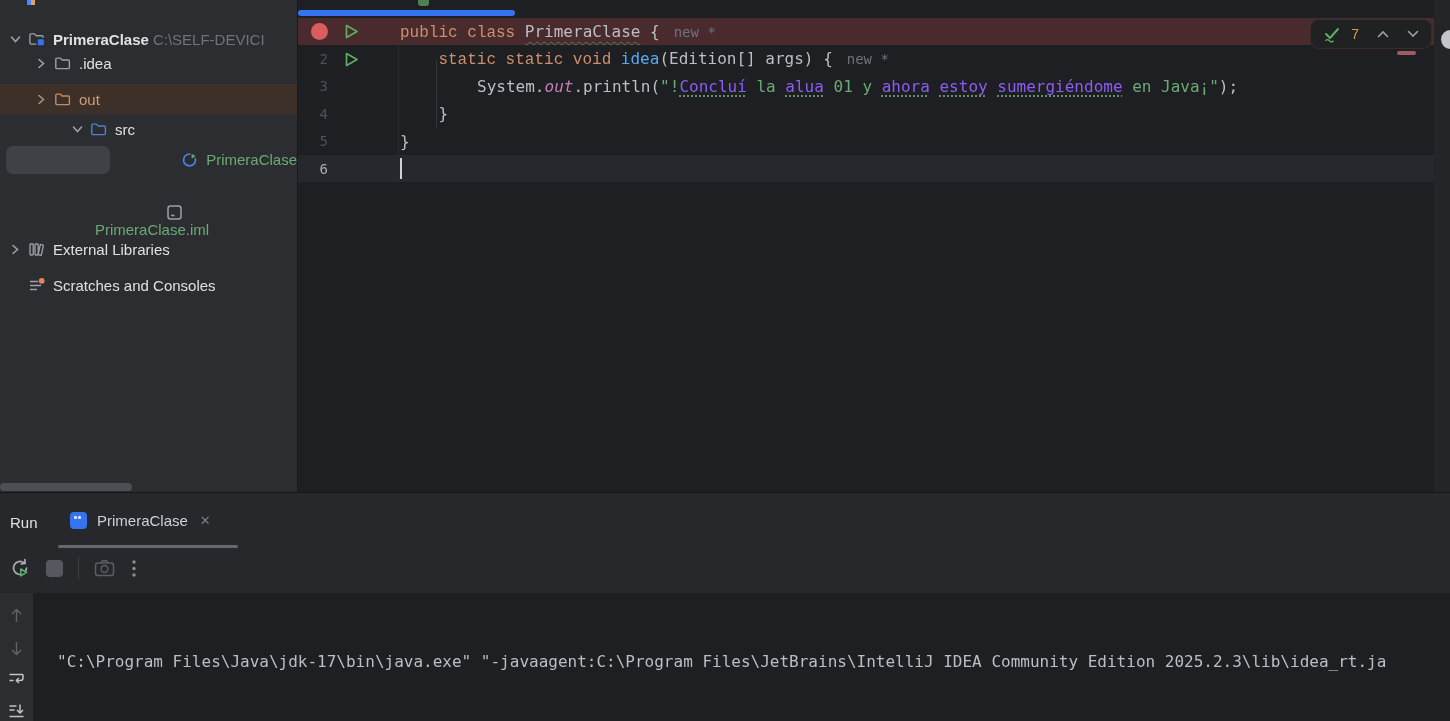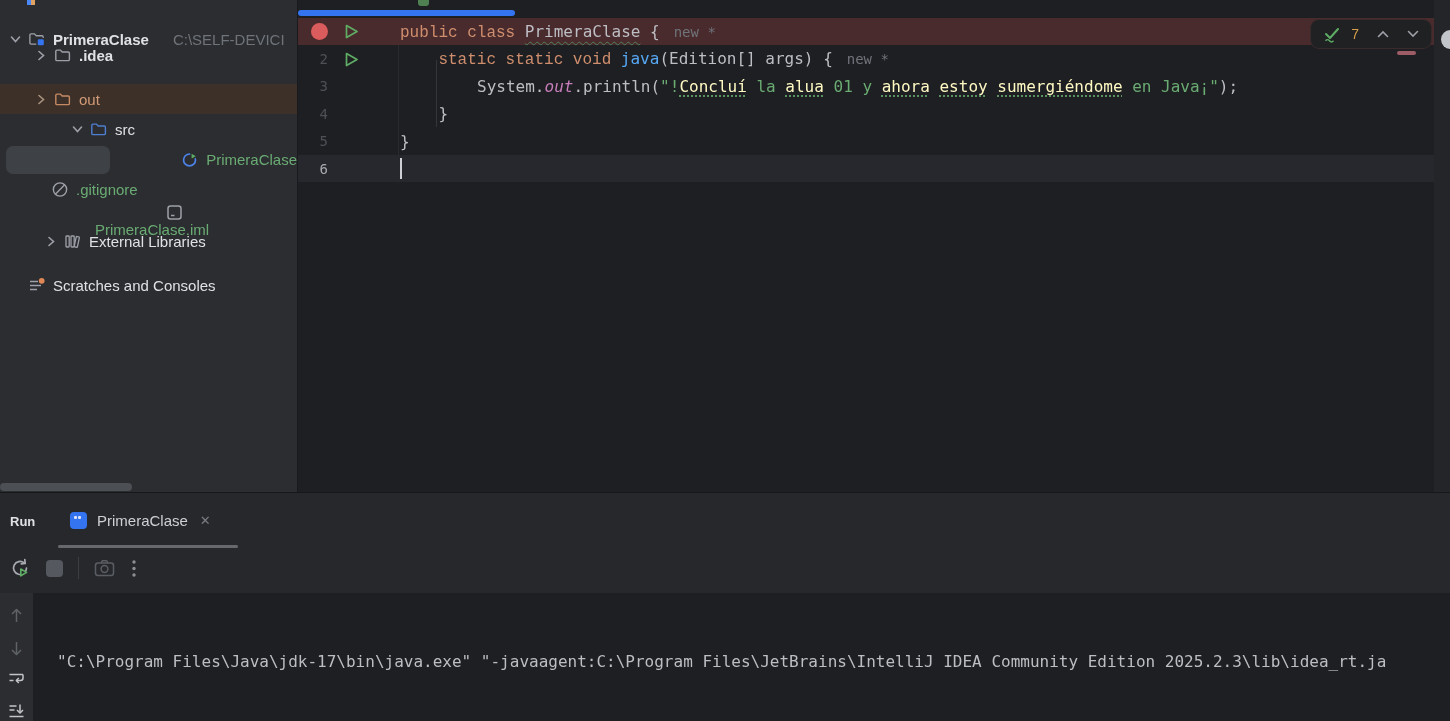--- a/index.html
+++ b/index.html
@@ -9,21 +9,21 @@
 
   
   .sidebar{position:absolute;left:0;top:0;width:297px;height:492px;background:#2B2D30;border-right:1px solid #191A1D;overflow:hidden;}
   .speck-blue{position:absolute;left:27px;top:0;width:4px;height:5px;background:#4A88F7;}
   .speck-orange{position:absolute;left:31px;top:0;width:4px;height:5px;background:#E0A263;}
   .trow{position:absolute;left:0;width:100%;height:30px;display:flex;align-items:center;color:#DFE1E5;font-size:15px;white-space:nowrap;}
   .trow .chev{width:14px;flex:none;display:flex;justify-content:center;}
   .trow .ticon{width:18px;flex:none;display:flex;justify-content:center;margin-left:6px;}
   .trow .tlabel{margin-left:7px;}
   .root-label{font-weight:700;}
-  .root-path{color:#6F737A;margin-left:24px;overflow:hidden;}
+  .root-path{color:#6F737A;margin-left:4px;overflow:hidden;}
   .green{color:#6AAB73;}
   .row-out{background:#3D3028;}
   .row-out .tlabel{color:#D29B77;}
   .sel-bg{position:absolute;left:6px;top:1px;width:277px;height:28px;background:#3E4145;border-radius:7px;}
   .trow>*{position:relative;}
   .hscroll{position:absolute;left:0;top:483px;width:132px;height:8px;background:#4C4F54;border-radius:4px;}
 
   
   .editor{position:absolute;left:298px;top:0;width:1136px;height:492px;background:#1E1F22;overflow:hidden;}
   .etop-speck{position:absolute;left:120px;top:0;width:11px;height:6px;background:#4E8052;border-radius:0 0 3px 3px;}
@@ -35,38 +35,38 @@
   .enum{width:28px;margin-left:2px;flex:none;display:flex;justify-content:flex-end;align-items:center;
         font-size:14px;color:#4D5157;font-family:"DejaVu Sans Mono",monospace;}
   .enum-cur{color:#A9ABB2;}
   .eicon{width:18px;margin-left:15px;flex:none;display:flex;align-items:center;}
   .ecode{margin-left:39px;white-space:pre;}
   .bp-dot{width:17px;height:17px;border-radius:50%;background:#DB5C5C;}
   .kw{color:#CF8E6D;font-family:Liberation Mono, monospace;}
   .mth{color:#56A8F5;}
   .fld{color:#C77DBB;font-style:italic;}
   .str{color:#6AAB73;}
-  .stru{color:#fef9c3;text-decoration:underline dotted #5C9162;text-decoration-thickness:1.5px;text-underline-offset:4px;}
+  .stru{color:#8b5cf6;text-decoration:underline dotted #5C9162;text-decoration-thickness:1.5px;text-underline-offset:4px;}
   .cls{color:#BCBEC4;text-decoration:underline wavy #50805A;text-decoration-thickness:1px;text-underline-offset:4px;}
   .hint{color:#6F737A;font-size:14px;margin-left:14px;}
   .gutter-sep{position:absolute;left:100px;top:18px;height:165px;width:1px;background:rgba(255,255,255,0.05);}
   .indent-guide{position:absolute;left:138px;top:60px;height:67px;width:1px;background:#33363A;}
   .caret{display:inline-block;width:2px;height:21px;background:#CED0D6;vertical-align:middle;}
   .insp{position:absolute;right:3px;top:20px;height:28px;background:#1F2123;border-radius:8px;
         display:flex;align-items:center;gap:10px;padding:0 12px;box-shadow:0 0 0 1px #3a2a2c;}
   .insp-count{color:#D79E49;font-size:14px;}
   .stripe-mark{position:absolute;right:18px;top:51px;width:19px;height:4px;background:#9D5C66;border-radius:2px;}
 
   
   .estrip{position:absolute;left:1434px;top:0;width:16px;height:492px;background:#232529;}
   .half-icon{position:absolute;left:1441px;top:30px;width:19px;height:19px;border-radius:50%;background:#C2C5CA;}
 
   
   .runpanel{position:absolute;left:0;top:492px;width:1450px;height:229px;background:#26282B;border-top:1px solid #161719;box-sizing:border-box;}
-  .run-title{position:absolute;left:10px;top:21px;font-size:13px;font-weight:700;color:#DFE1E5;}
+  .run-title{position:absolute;left:10px;top:21px;font-size:15px;font-weight:400;color:#DFE1E5;}
   .run-tab{position:absolute;left:70px;top:19px;display:flex;align-items:center;gap:10px;}
   .tab-icon{width:17px;height:17px;border-radius:4px;background:#3574F0;position:relative;flex:none;}
   .tab-icon i{position:absolute;top:4px;width:2.5px;height:2.5px;background:#D9E2F8;border-radius:1px;}
   .tab-icon i.d1{left:4px;} .tab-icon i.d2{left:8px;}
   .tab-label{font-size:15px;color:#CED0D6;}
   .tab-close{font-size:13px;color:#7A7D85;margin-left:2px;}
   .tab-underline{position:absolute;left:58px;top:52px;width:180px;height:3px;background:#66686D;border-radius:2px;}
   .run-toolbar{position:absolute;top:62px;left:9px;height:26px;display:flex;align-items:center;gap:15px;}
   .tb-sep{width:1px;height:22px;background:#3B3E43;}
   .stop-sq{width:17px;height:17px;border-radius:4px;background:#55585E;}
@@ -95,21 +95,21 @@
       <span class="ticon">
         <svg width="19" height="18" viewBox="0 0 19 18">
           <path d="M2 4.8c0-.7.5-1.2 1.2-1.2h3.6l1.9 2h6.1c.7 0 1.2.5 1.2 1.2v6.4c0 .7-.5 1.2-1.2 1.2H3.2c-.7 0-1.2-.5-1.2-1.2z" fill="none" stroke="#9DA0A8" stroke-width="1.4"></path>
           <rect x="9.5" y="8.5" width="8" height="8" rx="2" fill="#3574F0" stroke="#2B2D30" stroke-width="1.6"></rect>
         </svg>
       </span>
       <span class="tlabel root-label">PrimeraClase</span>
       <span class="root-path">C:\SELF-DEVICI</span>
     </div>
 
-    <div class="trow" style="top:40px;font-weight:bold;">
+    <div class="trow" style="top:48px;">
       <span class="chev" style="margin-left:34px;">
         <svg width="8" height="11">
             <polyline points="2,1.5 6.5,5.5 2,9.5" fill="none" stroke="#9DA0A8" stroke-width="1.6" stroke-linecap="round"></polyline>
           </svg>
       </span>
       <span class="ticon">
         <svg width="18" height="17" viewBox="0 0 18 17">
             <path d="M1.8 4.3c0-.7.5-1.2 1.2-1.2h3.4l1.8 1.9h6c.7 0 1.2.5 1.2 1.2v6.2c0 .7-.5 1.2-1.2 1.2H3c-.7 0-1.2-.5-1.2-1.2z" fill="none" stroke="#9DA0A8" stroke-width="1.4"></path>
           </svg>
       </span>
@@ -148,41 +148,32 @@
       <div class="sel-bg"></div>
       <span class="ticon" style="margin-left:77px;">
         <svg width="19" height="19" viewBox="0 0 19 19">
           <circle cx="9" cy="10" r="6.3" fill="none" stroke="#4E82E8" stroke-width="1.8"></circle>
           <path d="M10.5 2.2 L17 6 L10.5 9.8 Z" fill="#5FAD65" stroke="#2B2D30" stroke-width="1.4" stroke-linejoin="round"></path>
         </svg>
       </span>
       <span class="tlabel green">PrimeraClase</span>
     </div>
 
-    <div class="trow" style="top:174px;">
-      <span class="ticon" style="margin-left:51px;">
-        <svg width="19" height="19" viewBox="0 0 19 19">
-          <circle cx="9.5" cy="9.5" r="7" fill="none" stroke="#9DA0A8" stroke-width="1.5"></circle>
-          <line x1="4.6" y1="14.4" x2="14.4" y2="4.6" stroke="#9DA0A8" stroke-width="1.5"></line>
-        </svg>
-      </span>
-      <span class="tlabel green">.gitignore</span>
-    </div>
 
     <div class="trow" style="top:204px;flex-direction:column;">
       <span class="ticon" style="margin-left:51px;">
         <svg width="17" height="17" viewBox="0 0 17 17">
           <rect x="2" y="2" width="13" height="13" rx="2.5" fill="none" stroke="#9DA0A8" stroke-width="1.5"></rect>
           <line x1="5" y1="11.5" x2="8.5" y2="11.5" stroke="#9DA0A8" stroke-width="1.5"></line>
         </svg>
       </span>
       <span class="tlabel green">PrimeraClase.iml</span>
     </div>
 
-    <div class="trow" style="top:226px;padding-left:36px;">
+    <div class="trow" style="top:234px;">
       <span class="chev" style="margin-left:8px;">
         <svg width="8" height="11">
             <polyline points="2,1.5 6.5,5.5 2,9.5" fill="none" stroke="#9DA0A8" stroke-width="1.6" stroke-linecap="round"></polyline>
           </svg>
       </span>
       <span class="ticon">
         <svg width="18" height="17" viewBox="0 0 18 17">
           <rect x="2" y="3" width="3.2" height="11" rx="0.8" fill="none" stroke="#9DA0A8" stroke-width="1.3"></rect>
           <rect x="7" y="3" width="3.2" height="11" rx="0.8" fill="none" stroke="#9DA0A8" stroke-width="1.3"></rect>
           <rect x="11.2" y="3.6" width="3.2" height="10.6" rx="0.8" fill="none" stroke="#9DA0A8" stroke-width="1.3" transform="rotate(12 12.8 9)"></rect>
@@ -225,21 +216,21 @@
         <span class="ecode"><span class="kw">public class </span><span class="cls">PrimeraClase</span><span> {</span><span class="hint">new *</span></span>
       </div>
 
       <div class="eline">
         <span class="enum">2</span>
         <span class="eicon">
           <svg width="17" height="17" viewBox="0 0 17 17">
               <path d="M3.5 2.5 L14 8.5 L3.5 14.5 Z" fill="none" stroke="#5FAD65" stroke-width="1.7" stroke-linejoin="round"></path>
             </svg>
         </span>
-        <span class="ecode"><span class="kw">    static static void </span><span class="mth">java</span><span>(Edition[] args) {</span><span class="hint">new *</span></span>
+        <span class="ecode"><span class="kw">    static static void </span><span class="mth">idea</span><span>(Edition[] args) {</span><span class="hint">new *</span></span>
       </div>
 
       <div class="eline">
         <span class="enum">3</span>
         <span class="eicon"></span>
         <span class="ecode"><span>        System.</span><span class="fld">out</span><span>.println(</span><span class="str">"!</span><span class="stru">Concluí</span><span class="str"> la </span><span class="stru">alua</span><span class="str"> 01 y </span><span class="stru">ahora</span><span class="str"> </span><span class="stru">estoy</span><span class="str"> </span><span class="stru">sumergiéndome</span><span class="str"> en Java¡"</span><span>);</span></span>
       </div>
 
       <div class="eline">
         <span class="enum">4</span>

